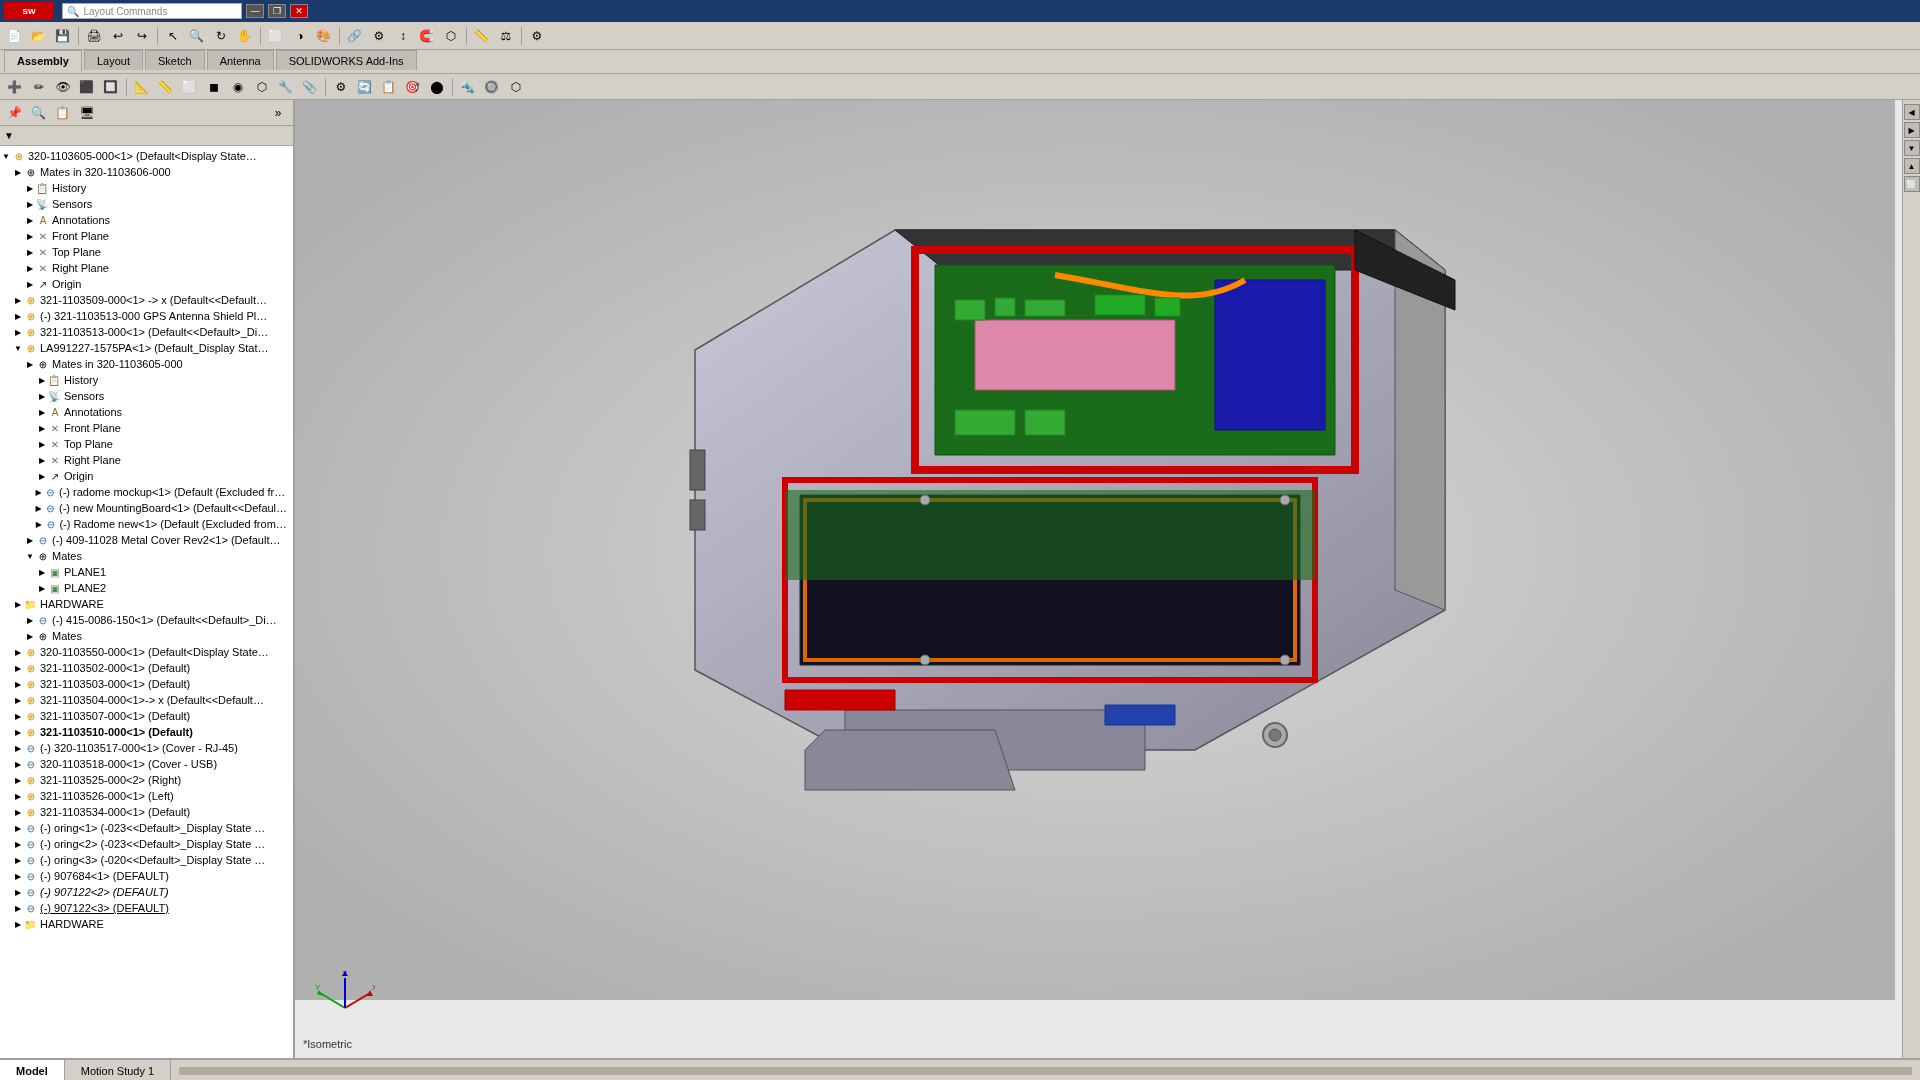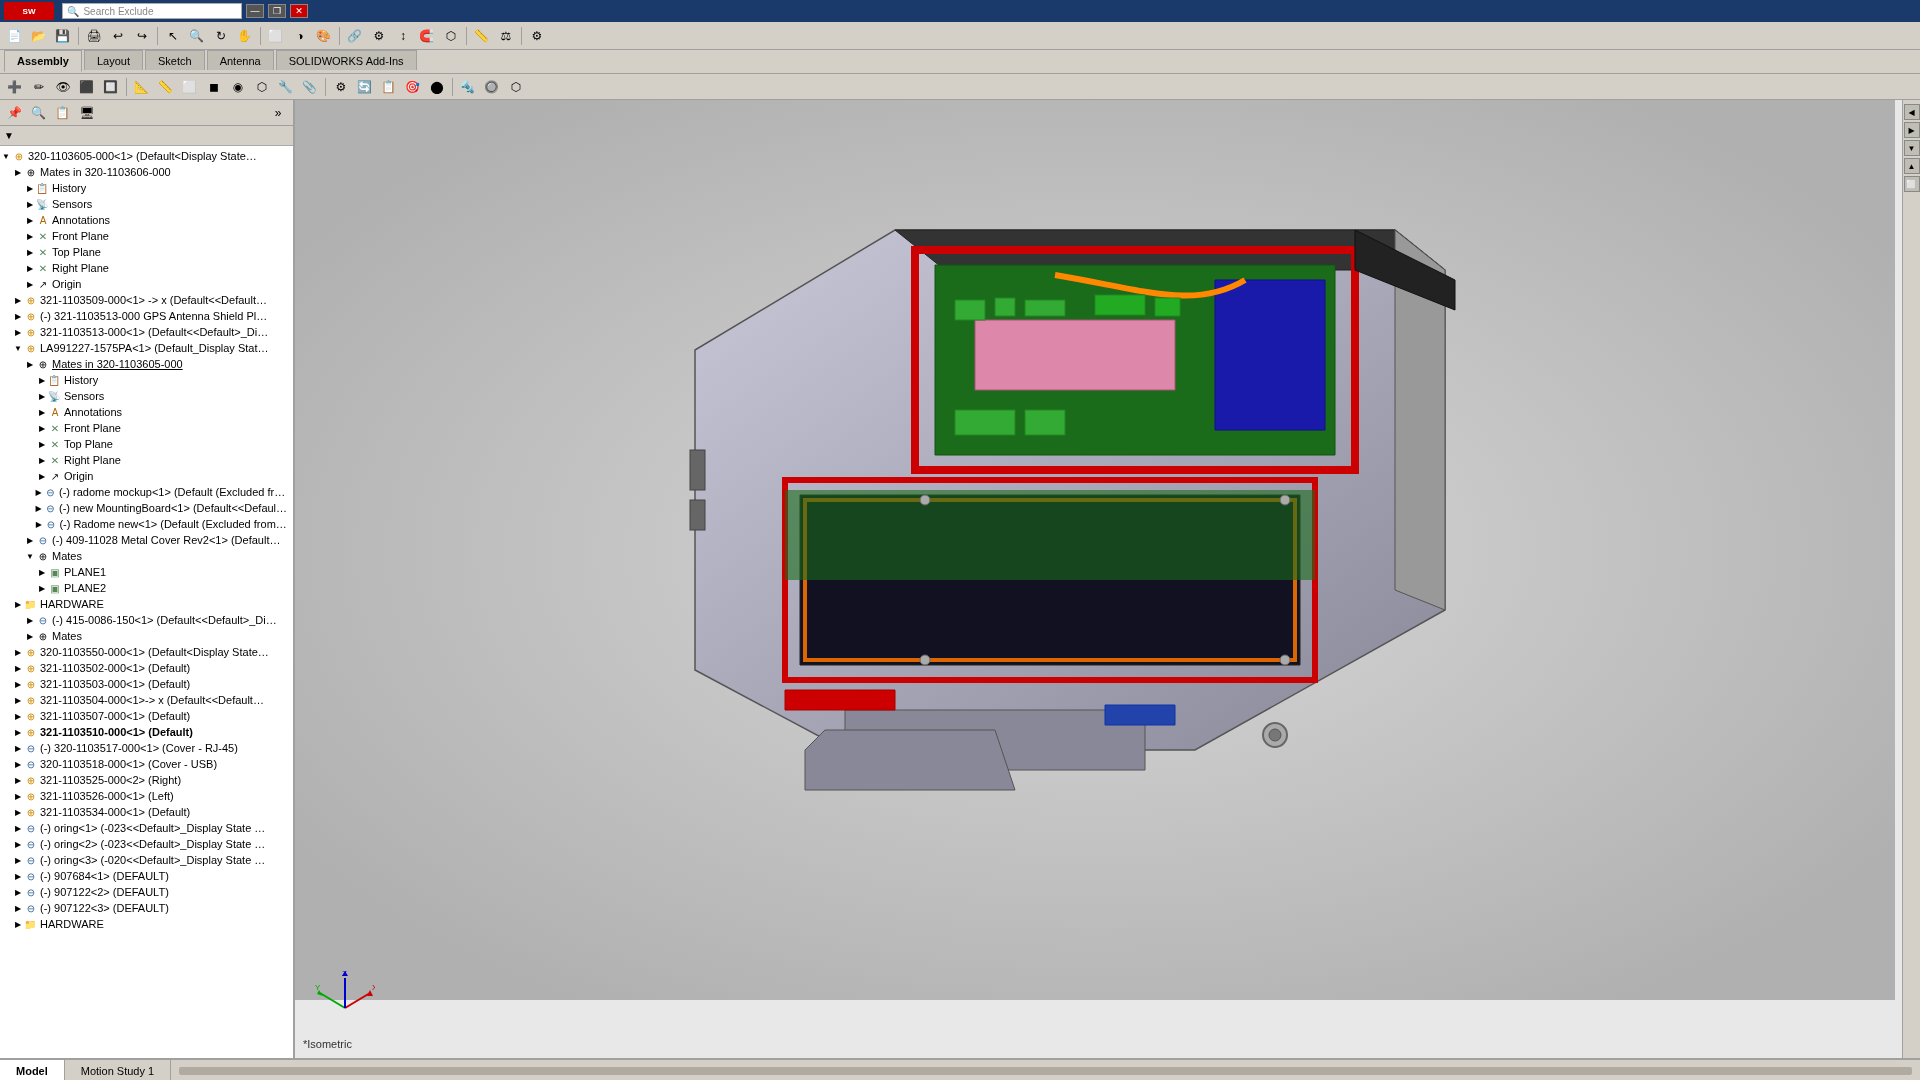--- a/index.html
+++ b/index.html
@@ -209,21 +209,21 @@
     }
   </style>
 </head>
 <body>
 
 <div id="titlebar">
   <div class="logo">SW</div>
   <div class="right-controls">
     <div style="background:white;height:16px;width:180px;display:flex;align-items:center;padding:0 4px;border:1px solid #aaa;">
       <span style="font-size:10px;color:#555;">🔍</span>
-      <span style="font-size:10px;color:#888;margin-left:4px;">Search Exclude</span>
+      <span style="font-size:10px;color:#888;margin-left:4px;">Layout Commands</span>
     </div>
     <div class="win-btn">—</div>
     <div class="win-btn">❐</div>
     <div class="win-btn" style="background:#c00;">✕</div>
   </div>
 </div>
 
 <div id="toolbar1">
   <div class="tb-btn">📄</div>
   <div class="tb-btn">📂</div>
@@ -382,21 +382,21 @@
         <div class="tree-item">
           <span class="tree-indent" style="width: 12px; display: inline-block;"></span>
           <span class="tree-expand" style="font-size: 8px;">▼</span>
           <span class="tree-icon" style="color: rgb(204, 136, 0);">⊕</span>
           <span class="tree-label" style="overflow: hidden; text-overflow: ellipsis; max-width: 230px; display: inline-block;">LA991227-1575PA&lt;1&gt; (Default_Display State-1&gt;</span>
         </div>
         <div class="tree-item">
           <span class="tree-indent" style="width: 24px; display: inline-block;"></span>
           <span class="tree-expand" style="font-size: 8px;">▶</span>
           <span class="tree-icon">⊕</span>
-          <span class="tree-label" style="overflow: hidden; text-overflow: ellipsis; max-width: 230px; display: inline-block; text-decoration: underline;">Mates in 320-1103605-000</span>
+          <span class="tree-label" style="overflow: hidden; text-overflow: ellipsis; max-width: 230px; display: inline-block;">Mates in 320-1103605-000</span>
         </div>
         <div class="tree-item">
           <span class="tree-indent" style="width: 36px; display: inline-block;"></span>
           <span class="tree-expand" style="font-size: 8px;">▶</span>
           <span class="tree-icon">📋</span>
           <span class="tree-label" style="overflow: hidden; text-overflow: ellipsis; max-width: 230px; display: inline-block;">History</span>
         </div>
         <div class="tree-item">
           <span class="tree-indent" style="width: 36px; display: inline-block;"></span>
           <span class="tree-expand" style="font-size: 8px;">▶</span>
@@ -580,27 +580,27 @@
         <div class="tree-item">
           <span class="tree-indent" style="width: 12px; display: inline-block;"></span>
           <span class="tree-expand" style="font-size: 8px;">▶</span>
           <span class="tree-icon" style="color: rgb(51, 102, 153);">⊖</span>
           <span class="tree-label" style="overflow: hidden; text-overflow: ellipsis; max-width: 230px; display: inline-block;">(-) 907684&lt;1&gt; (DEFAULT)</span>
         </div>
         <div class="tree-item">
           <span class="tree-indent" style="width: 12px; display: inline-block;"></span>
           <span class="tree-expand" style="font-size: 8px;">▶</span>
           <span class="tree-icon" style="color: rgb(51, 102, 153);">⊖</span>
-          <span class="tree-label" style="overflow: hidden; text-overflow: ellipsis; max-width: 230px; display: inline-block;">(-) 907122&lt;2&gt; (DEFAULT)</span>
-        </div>
-        <div class="tree-item">
-          <span class="tree-indent" style="width: 12px; display: inline-block;"></span>
-          <span class="tree-expand" style="font-size: 8px;">▶</span>
-          <span class="tree-icon" style="color: rgb(51, 102, 153);">⊖</span>
-          <span class="tree-label" style="overflow: hidden; text-overflow: ellipsis; max-width: 230px; display: inline-block;">(-) 907122&lt;3&gt; (DEFAULT)</span>
+          <span class="tree-label" style="overflow: hidden; text-overflow: ellipsis; max-width: 230px; display: inline-block; font-style: italic;">(-) 907122&lt;2&gt; (DEFAULT)</span>
+        </div>
+        <div class="tree-item">
+          <span class="tree-indent" style="width: 12px; display: inline-block;"></span>
+          <span class="tree-expand" style="font-size: 8px;">▶</span>
+          <span class="tree-icon" style="color: rgb(51, 102, 153);">⊖</span>
+          <span class="tree-label" style="overflow: hidden; text-overflow: ellipsis; max-width: 230px; display: inline-block; text-decoration: underline;">(-) 907122&lt;3&gt; (DEFAULT)</span>
         </div>
         <div class="tree-item">
           <span class="tree-indent" style="width: 12px; display: inline-block;"></span>
           <span class="tree-expand" style="font-size: 8px;">▶</span>
           <span class="tree-icon" style="color: rgb(204, 136, 0);">📁</span>
           <span class="tree-label" style="overflow: hidden; text-overflow: ellipsis; max-width: 230px; display: inline-block;">HARDWARE</span>
         </div>
       </div>
   </div>
 

